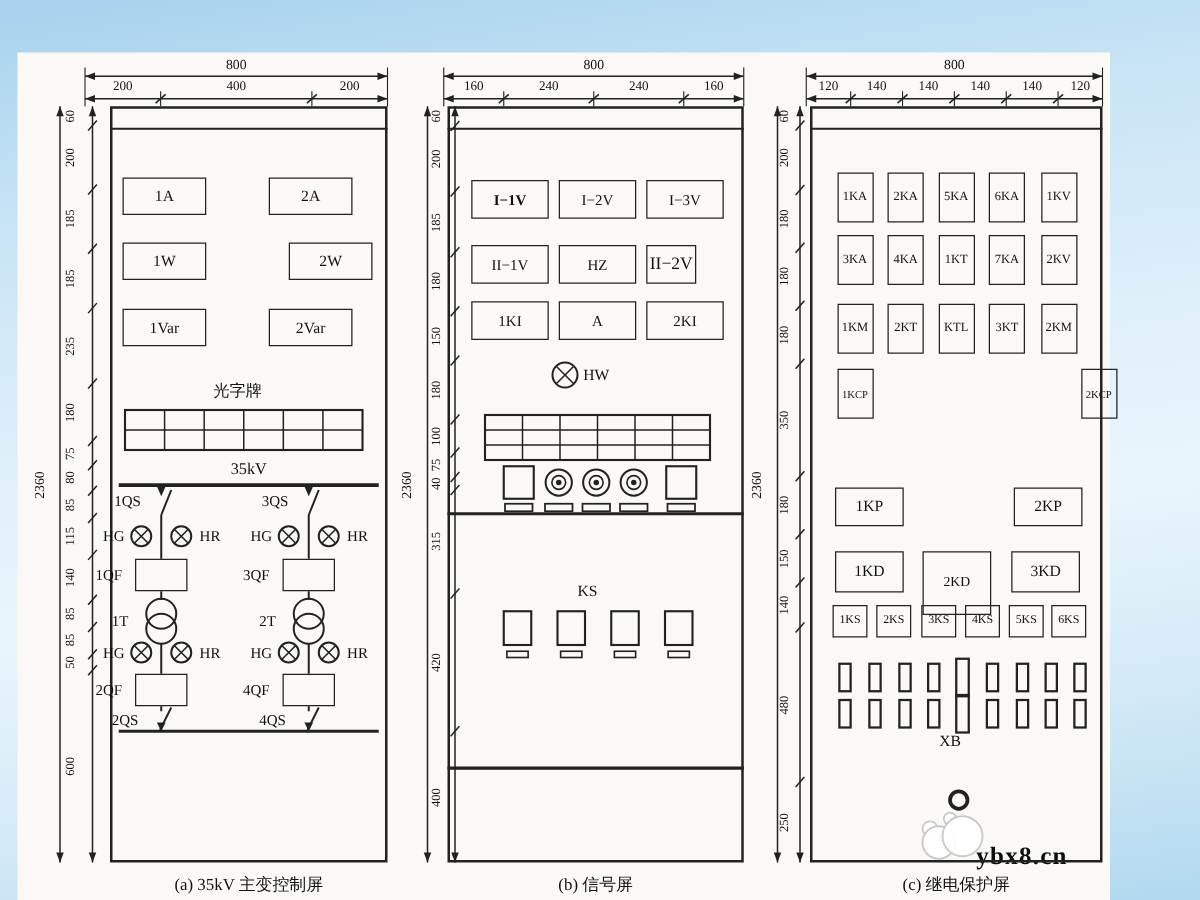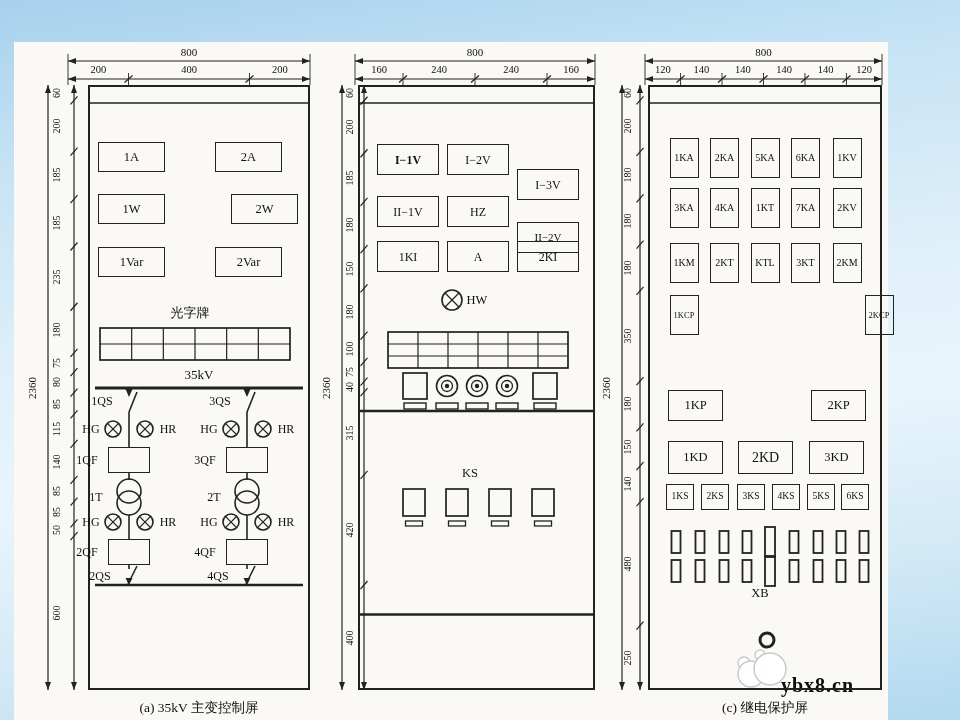--- a/index.html
+++ b/index.html
@@ -304,26 +304,27 @@
     <div class="lbl rot" style="left: 330px; top: 169.522px; width: 40px; height: 16px; font-size: 10px;">185</div>
     <div class="lbl rot" style="left: 330px; top: 217.423px; width: 40px; height: 16px; font-size: 10px;">180</div>
     <div class="lbl rot" style="left: 330px; top: 260.731px; width: 40px; height: 16px; font-size: 10px;">150</div>
     <div class="lbl rot" style="left: 330px; top: 304.039px; width: 40px; height: 16px; font-size: 10px;">180</div>
     <div class="lbl rot" style="left: 330px; top: 340.785px; width: 40px; height: 16px; font-size: 10px;">100</div>
     <div class="lbl rot" style="left: 330px; top: 363.752px; width: 40px; height: 16px; font-size: 10px;">75</div>
     <div class="lbl rot" style="left: 330px; top: 378.844px; width: 40px; height: 16px; font-size: 10px;">40</div>
     <div class="lbl rot" style="left: 330px; top: 425.433px; width: 40px; height: 16px; font-size: 10px;">315</div>
     <div class="lbl rot" style="left: 330px; top: 521.892px; width: 40px; height: 16px; font-size: 10px;">420</div>
     <div class="lbl rot" style="left: 330px; top: 629.505px; width: 40px; height: 16px; font-size: 10px;">400</div>
+    <div class="lbl" style="left: 356.5px; top: 699px; width: 240px; height: 18px; font-size: 13.5px;">(b) 信号屏</div>
     <div class="box" style="left: 377px; top: 144px; width: 62px; height: 31px; font-size: 12px; font-weight: bold;">I−1V</div>
     <div class="box" style="left: 447px; top: 144px; width: 62px; height: 31px; font-size: 12px;">I−2V</div>
-    <div class="box" style="left: 517px; top: 144px; width: 62px; height: 31px; font-size: 12px; margin-top: 25px;">I−3V</div>
+    <div class="box" style="left: 517px; top: 144px; width: 62px; height: 31px; font-size: 12px;">I−3V</div>
     <div class="box" style="left: 377px; top: 196px; width: 62px; height: 31px; font-size: 12px;">II−1V</div>
     <div class="box" style="left: 447px; top: 196px; width: 62px; height: 31px; font-size: 12px;">HZ</div>
-    <div class="box" style="left: 517px; top: 196px; width: 62px; height: 31px; font-size: 11px; margin-top: 26px;">II−2V</div>
+    <div class="box" style="left: 517px; top: 196px; width: 40px; height: 31px; font-size: 14px;">II−2V</div>
     <div class="box" style="left: 377px; top: 241px; width: 62px; height: 31px; font-size: 12px;">1KI</div>
     <div class="box" style="left: 447px; top: 241px; width: 62px; height: 31px; font-size: 12px;">A</div>
     <div class="box" style="left: 517px; top: 241px; width: 62px; height: 31px; font-size: 12px;">2KI</div>
     <div class="lbl" style="left: 459px; top: 291px; width: 36px; height: 18px; font-size: 12.5px;">HW</div>
     <div class="lbl" style="left: 450px; top: 464px; width: 40px; height: 18px; font-size: 12.5px;">KS</div>
     <div class="pframe" style="left: 648px; top: 85px; width: 234px; height: 605px;"></div>
     <div class="lbl" style="left: 733.5px; top: 43px; width: 60px; height: 18px; font-size: 11px;">800</div>
     <div class="lbl" style="left: 641.775px; top: 61px; width: 42px; height: 18px; font-size: 10.5px;">120</div>
     <div class="lbl" style="left: 680.287px; top: 61px; width: 42px; height: 18px; font-size: 10.5px;">140</div>
     <div class="lbl" style="left: 721.763px; top: 61px; width: 42px; height: 18px; font-size: 10.5px;">140</div>
@@ -356,21 +357,21 @@
     <div class="box" style="left: 669.5px; top: 243px; width: 29px; height: 40px; font-size: 10px;">1KM</div>
     <div class="box" style="left: 710px; top: 243px; width: 29px; height: 40px; font-size: 10px;">2KT</div>
     <div class="box" style="left: 750.5px; top: 243px; width: 29px; height: 40px; font-size: 10px;">KTL</div>
     <div class="box" style="left: 791px; top: 243px; width: 29px; height: 40px; font-size: 10px;">3KT</div>
     <div class="box" style="left: 832.5px; top: 243px; width: 29px; height: 40px; font-size: 10px;">2KM</div>
     <div class="box" style="left: 669.5px; top: 295px; width: 29px; height: 40px; font-size: 8.5px;">1KCP</div>
     <div class="box" style="left: 832.5px; top: 295px; width: 29px; height: 40px; font-size: 8.5px; margin-left: 32px;">2KCP</div>
     <div class="box" style="left: 668px; top: 390px; width: 55px; height: 31px; font-size: 12.5px;">1KP</div>
     <div class="box" style="left: 811px; top: 390px; width: 55px; height: 31px; font-size: 12.5px;">2KP</div>
     <div class="box" style="left: 668px; top: 441px; width: 55px; height: 33px; font-size: 12.5px;">1KD</div>
-    <div class="box" style="left: 738px; top: 441px; width: 55px; height: 33px; font-size: 14px;">2KD</div>
+    <div class="box" style="left: 738px; top: 441px; width: 55px; height: 51px; font-size: 11px;">2KD</div>
     <div class="box" style="left: 809px; top: 441px; width: 55px; height: 33px; font-size: 12.5px;">3KD</div>
     <div class="box" style="left: 666px; top: 484px; width: 28px; height: 26px; font-size: 9.5px;">1KS</div>
     <div class="box" style="left: 701px; top: 484px; width: 28px; height: 26px; font-size: 9.5px;">2KS</div>
     <div class="box" style="left: 737px; top: 484px; width: 28px; height: 26px; font-size: 9.5px;">3KS</div>
     <div class="box" style="left: 772px; top: 484px; width: 28px; height: 26px; font-size: 9.5px;">4KS</div>
     <div class="box" style="left: 807px; top: 484px; width: 28px; height: 26px; font-size: 9.5px;">5KS</div>
     <div class="box" style="left: 841px; top: 484px; width: 28px; height: 26px; font-size: 9.5px;">6KS</div>
     <div class="lbl" style="left: 742px; top: 584px; width: 36px; height: 18px; font-size: 12.5px;">XB</div>
   </div>
 

